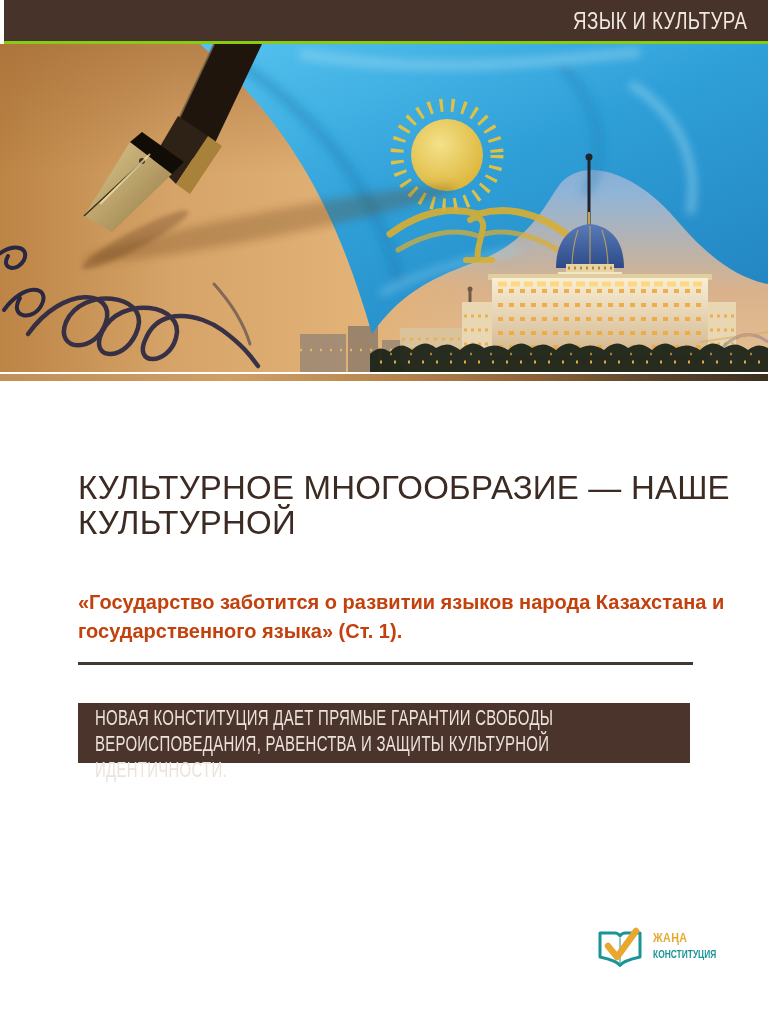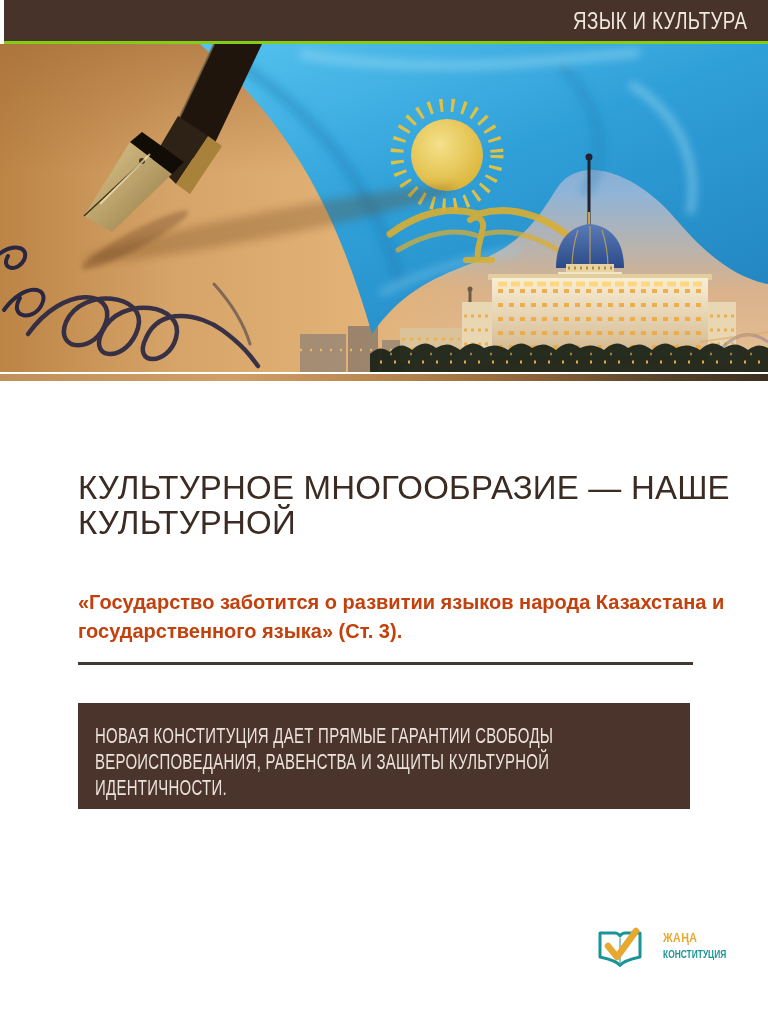--- a/index.html
+++ b/index.html
@@ -17,27 +17,27 @@
   .hero-strip{position:absolute;top:374px;left:0;right:0;height:7px;
           background:linear-gradient(90deg,#c1905a 0%,#cf9f66 30%,#b5844e 52%,#8a6238 70%,#5a452c 85%,#3b2f20 100%);}
   
   .headline{position:absolute;left:78px;top:470px;color:#3B2B23;font-weight:normal;
           font-size:33px;line-height:35px;letter-spacing:.2px;}
   .headline div{white-space:nowrap;}
   .quote{position:absolute;left:78px;top:578px;color:#c2410c;font-weight:bold;
           font-size:20px;line-height:29px;margin-top:10px;}
   .quote div{white-space:nowrap;}
   .divider{position:absolute;left:78px;top:662px;width:615px;height:3px;background:#44382E;}
-  .callout{position:absolute;left:78px;top:703px;width:612px;height:106px;background:#4B342B;
-          box-sizing:border-box;padding:20px 17px 0 17px;}
+  .callout{position:absolute;left:78px;top:703px;width:612px;height:60px;background:#4B342B;
+          box-sizing:border-box;padding:2px 17px 0 17px;}
   .callout div{color:#EBE3DB;font-size:22px;font-weight:400;line-height:26px;white-space:nowrap;
           display:block;transform:scaleX(0.68);transform-origin:left center;letter-spacing:.4px;}
   
   .logo{position:absolute;left:595px;top:926px;display:flex;align-items:flex-start;}
-  .logo-text{margin-left:18px;padding-top:6px;}
+  .logo-text{margin-left:8px;padding-top:6px;}
   .logo-top{color:#E8A82F;font-weight:bold;font-size:12.5px;line-height:13px;white-space:nowrap;
           display:inline-block;transform:scaleX(0.85);transform-origin:left center;letter-spacing:.5px;}
   .logo-bottom{color:#1B9498;font-weight:bold;font-size:10.5px;line-height:12px;white-space:nowrap;
           display:inline-block;transform:scaleX(0.80);transform-origin:left center;}
   .logo-text div{line-height:0;}
   .logo-text .row1{margin-bottom:3px;}
 </style>
 </head>
 <body>
 
@@ -213,21 +213,21 @@
   <div class="hero-strip"></div>
 
   <main>
     <h1 class="headline" style="margin:0;">
       <div>КУЛЬТУРНОЕ МНОГООБРАЗИЕ — НАШЕ</div>
       <div>КУЛЬТУРНОЙ</div>
     </h1>
 
     <div class="quote">
       <div>«Государство заботится о развитии языков народа Казахстана и</div>
-      <div>государственного языка» (Ст. 3).</div>
+      <div>государственного языка» (Ст. 1).</div>
     </div>
 
     <div class="divider"></div>
 
     <div class="callout">
       <div>НОВАЯ КОНСТИТУЦИЯ ДАЕТ ПРЯМЫЕ ГАРАНТИИ СВОБОДЫ</div>
       <div>ВЕРОИСПОВЕДАНИЯ, РАВЕНСТВА И ЗАЩИТЫ КУЛЬТУРНОЙ</div>
       <div>ИДЕНТИЧНОСТИ.</div>
     </div>
   </main>

